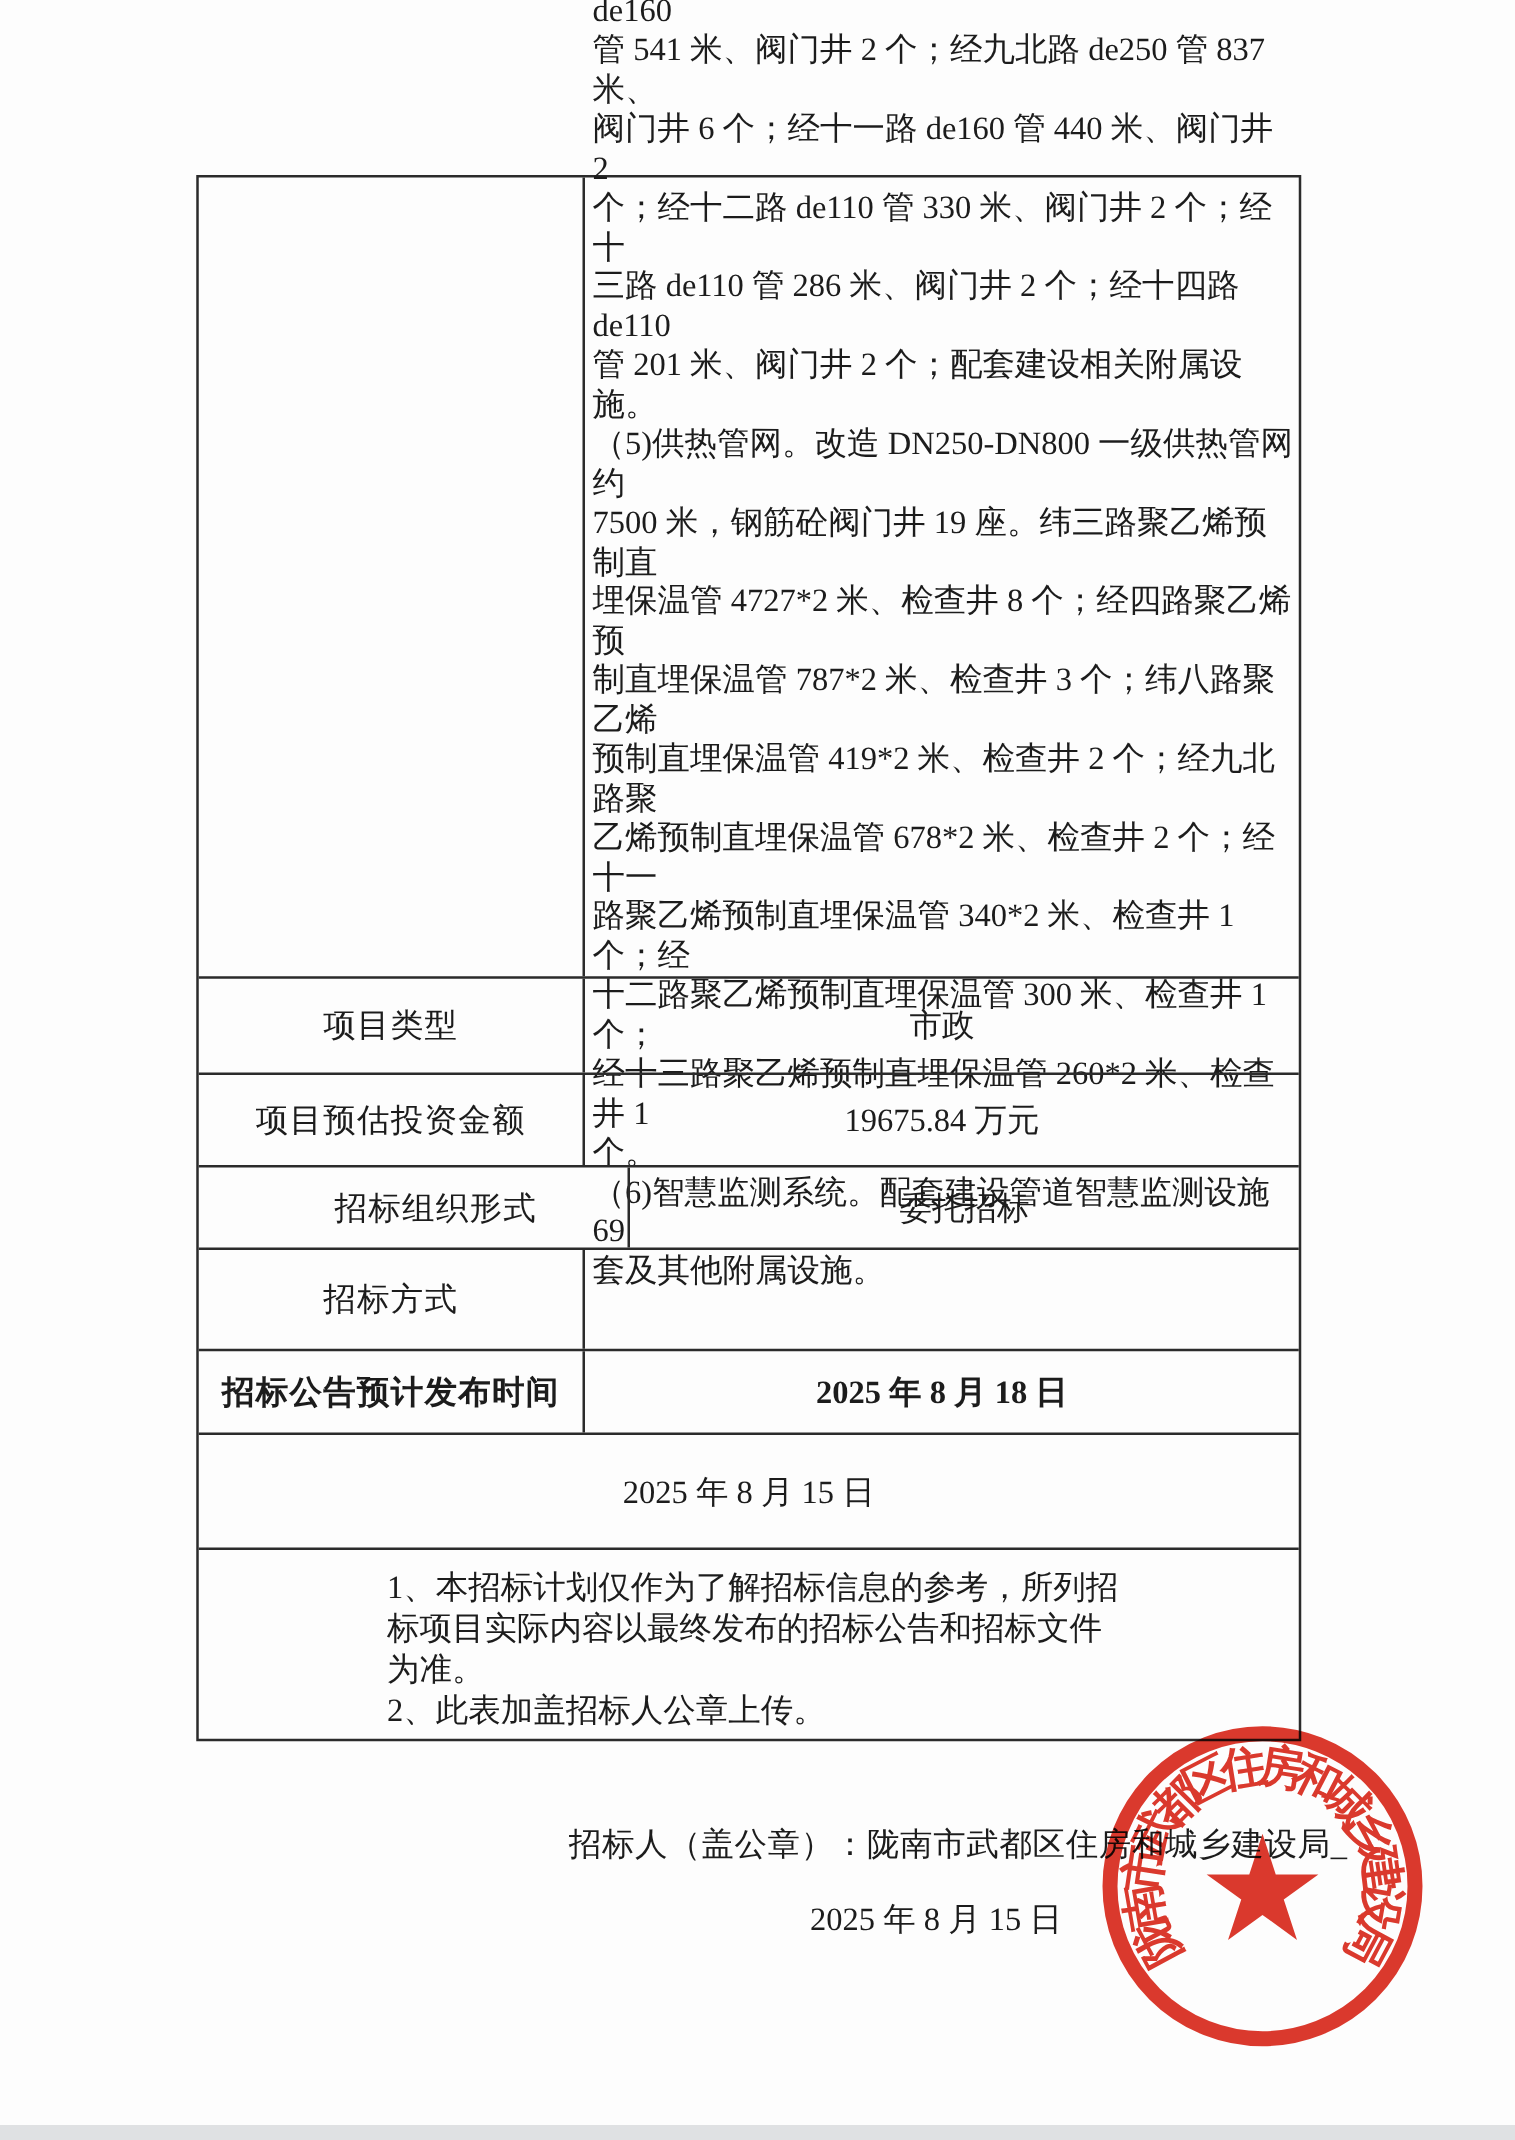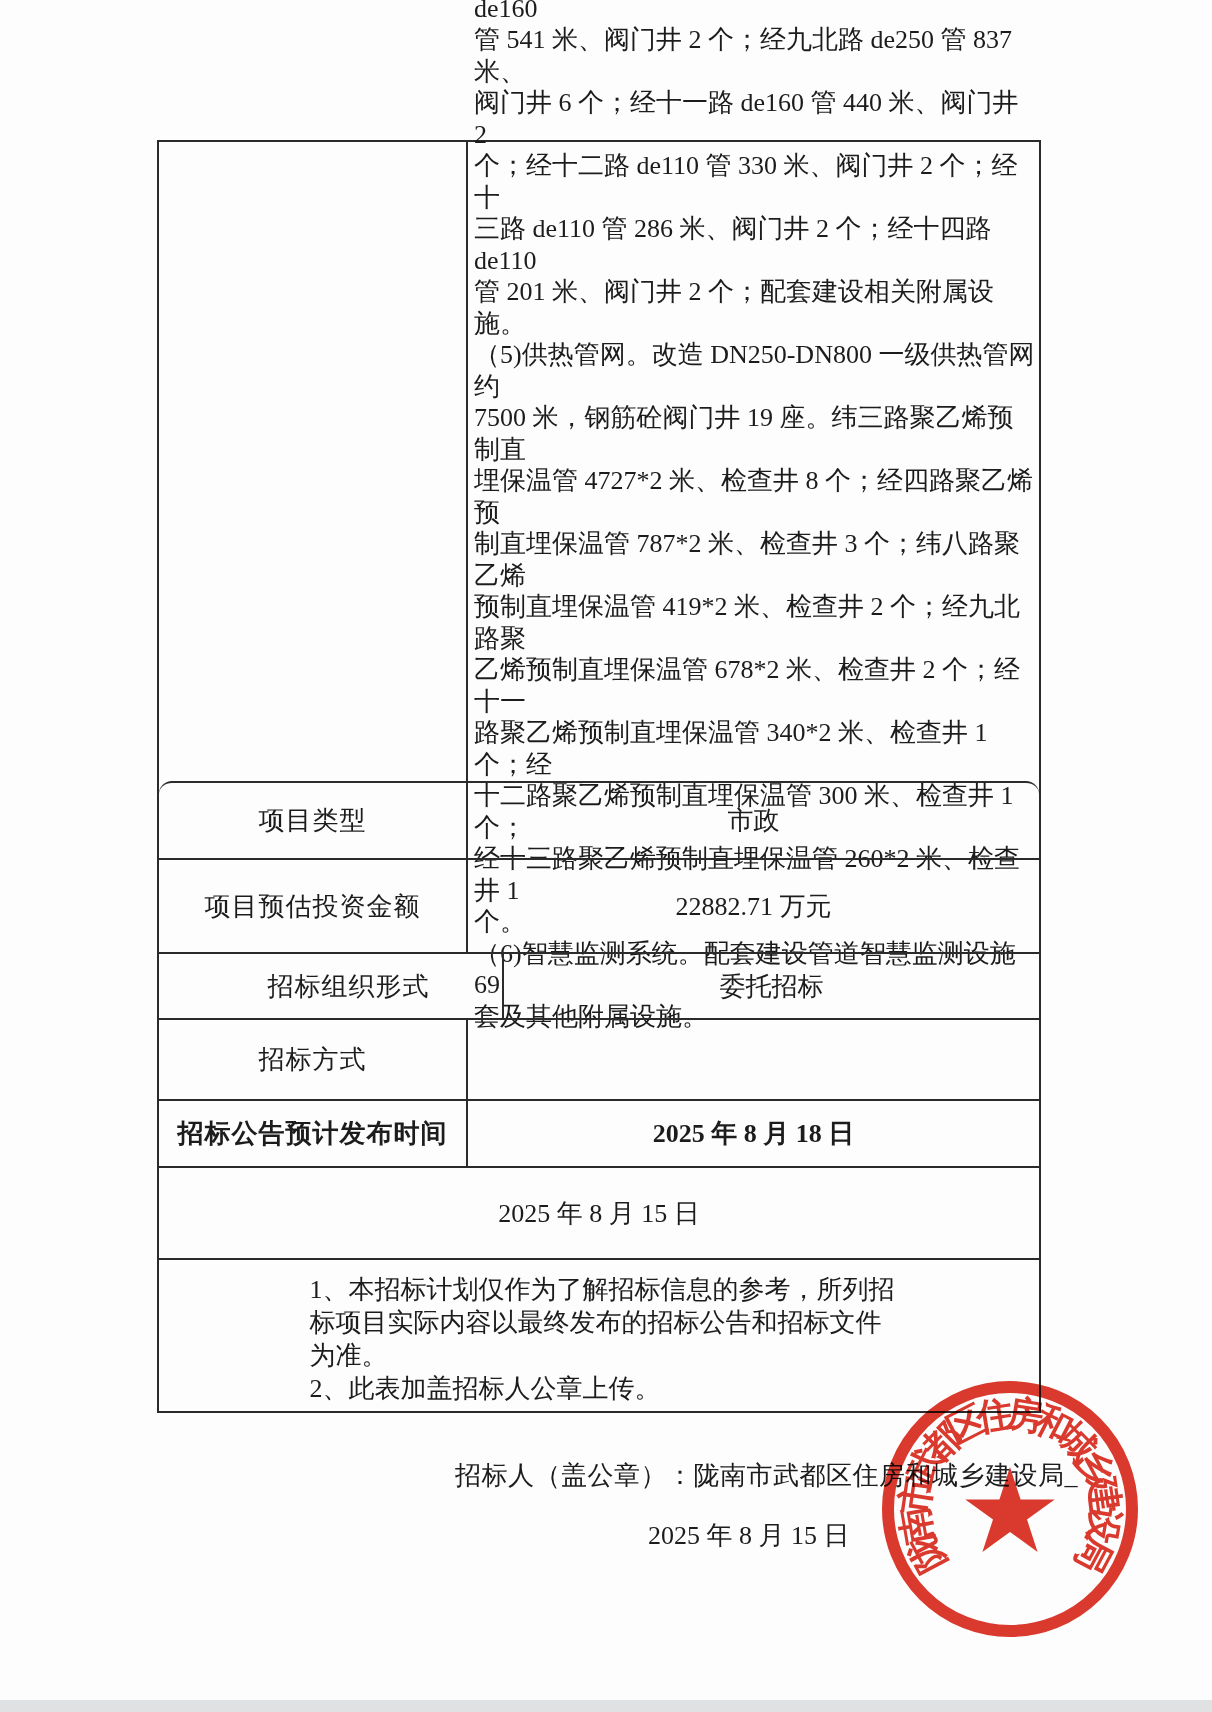--- a/index.html
+++ b/index.html
@@ -18,22 +18,22 @@
   .cell.lab{
     width:309px;flex:0 0 309px;border-right:2px solid #2b2b2b;
     display:flex;align-items:center;justify-content:center;
     font-size:26px;letter-spacing:1px;text-align:center;
   }
   .cell.val{
     flex:1 1 auto;display:flex;align-items:center;justify-content:center;
     font-size:26px;
   }
   .r-desc{height:639px;}
-  .r-type{height:77px;border-radius:13px;}
-  .r-invest{height:94px;}
+  .r-type{height:77px;}
+  .r-invest{height:74px;}
   .r-org{height:66px;padding-left:36px;}
   .r-method{height:81px;}
   .r-notice{height:67px;font-weight:bold;}
   .r-plandate{height:92px;}
   .r-remarks{height:153px;}
   .desc-text{
     display:block;white-space:pre-line;font-size:24.5px;line-height:31.5px;
     padding:7px 4px 0 6px;text-align:left;align-items:flex-start;justify-content:flex-start;
   }
   .remarks-text{
@@ -89,21 +89,21 @@
 套及其他附属设施。</div>
     </div>
 
     <div class="t-row r-type">
       <div class="cell lab">项目类型</div>
       <div class="cell val">市政</div>
     </div>
 
     <div class="t-row r-invest">
       <div class="cell lab">项目预估投资金额</div>
-      <div class="cell val">22882.71 万元</div>
+      <div class="cell val">19675.84 万元</div>
     </div>
 
     <div class="t-row r-org">
       <div class="cell lab">招标组织形式</div>
       <div class="cell val">委托招标</div>
     </div>
 
     <div class="t-row r-method">
       <div class="cell lab">招标方式</div>
     </div>

